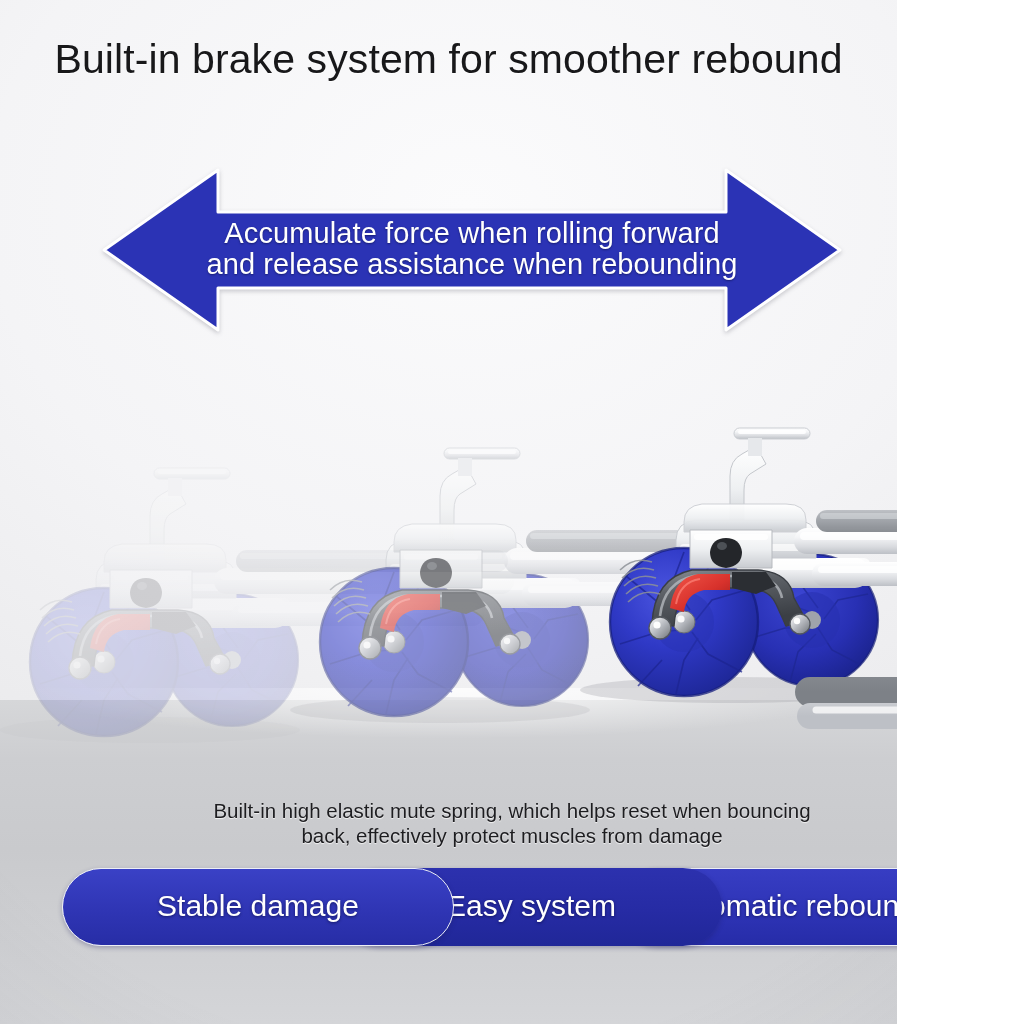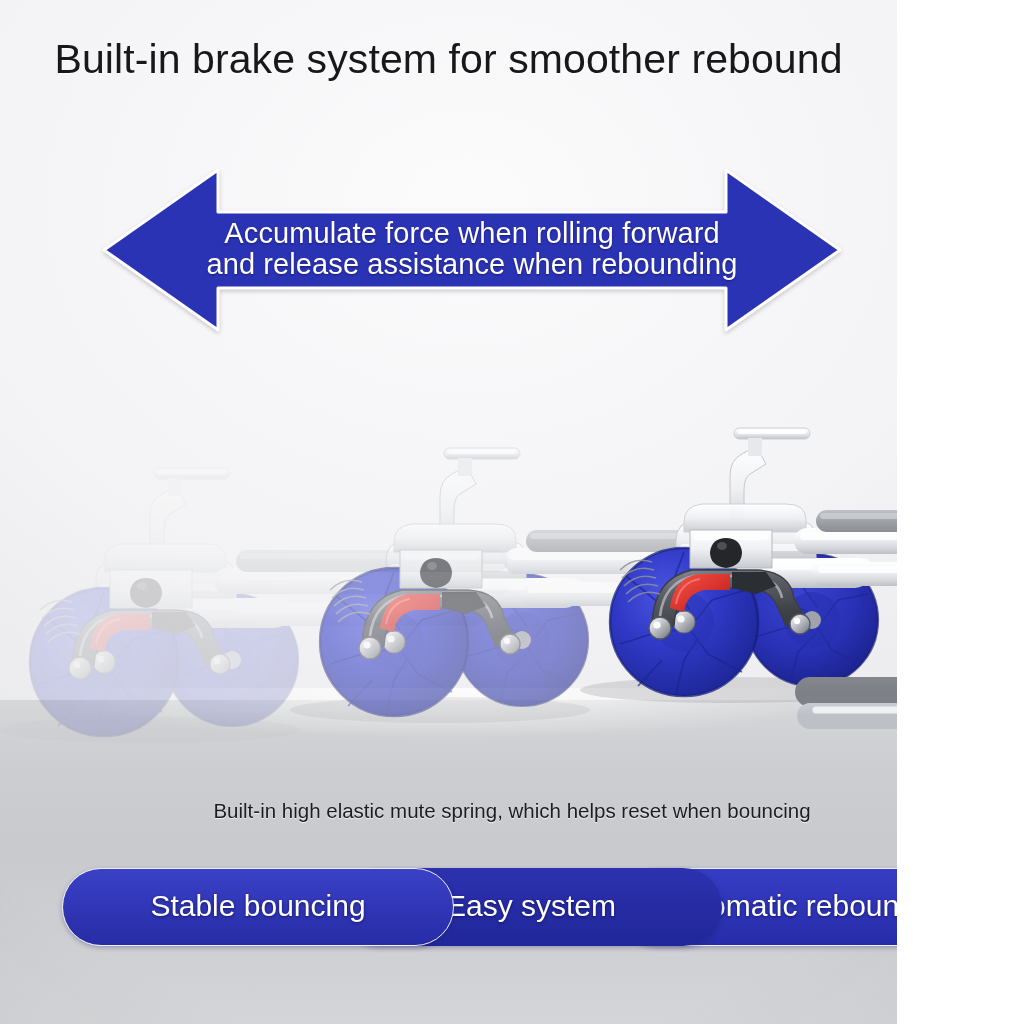--- a/index.html
+++ b/index.html
@@ -269,25 +269,26 @@
           <use href="#tail"></use>
         </g>
       </svg>
     </div>
   </div>
 
   <div class="vign"></div>
 
   <div class="caption">
     <div>Built-in high elastic mute spring, which helps reset when bouncing</div>
+    <div>back, effectively protect muscles from damage</div>
   </div>
 
   <div class="badges">
     <div class="pill" id="pill-0">
-      <span>Stable bouncing</span>
+      <span>Stable damage</span>
     </div>
     <div class="pill" id="pill-1">
       <span>Easy system</span>
     </div>
     <div class="pill" id="pill-2">
       <span>Automatic rebound</span>
     </div>
   </div>
 
 </div>

